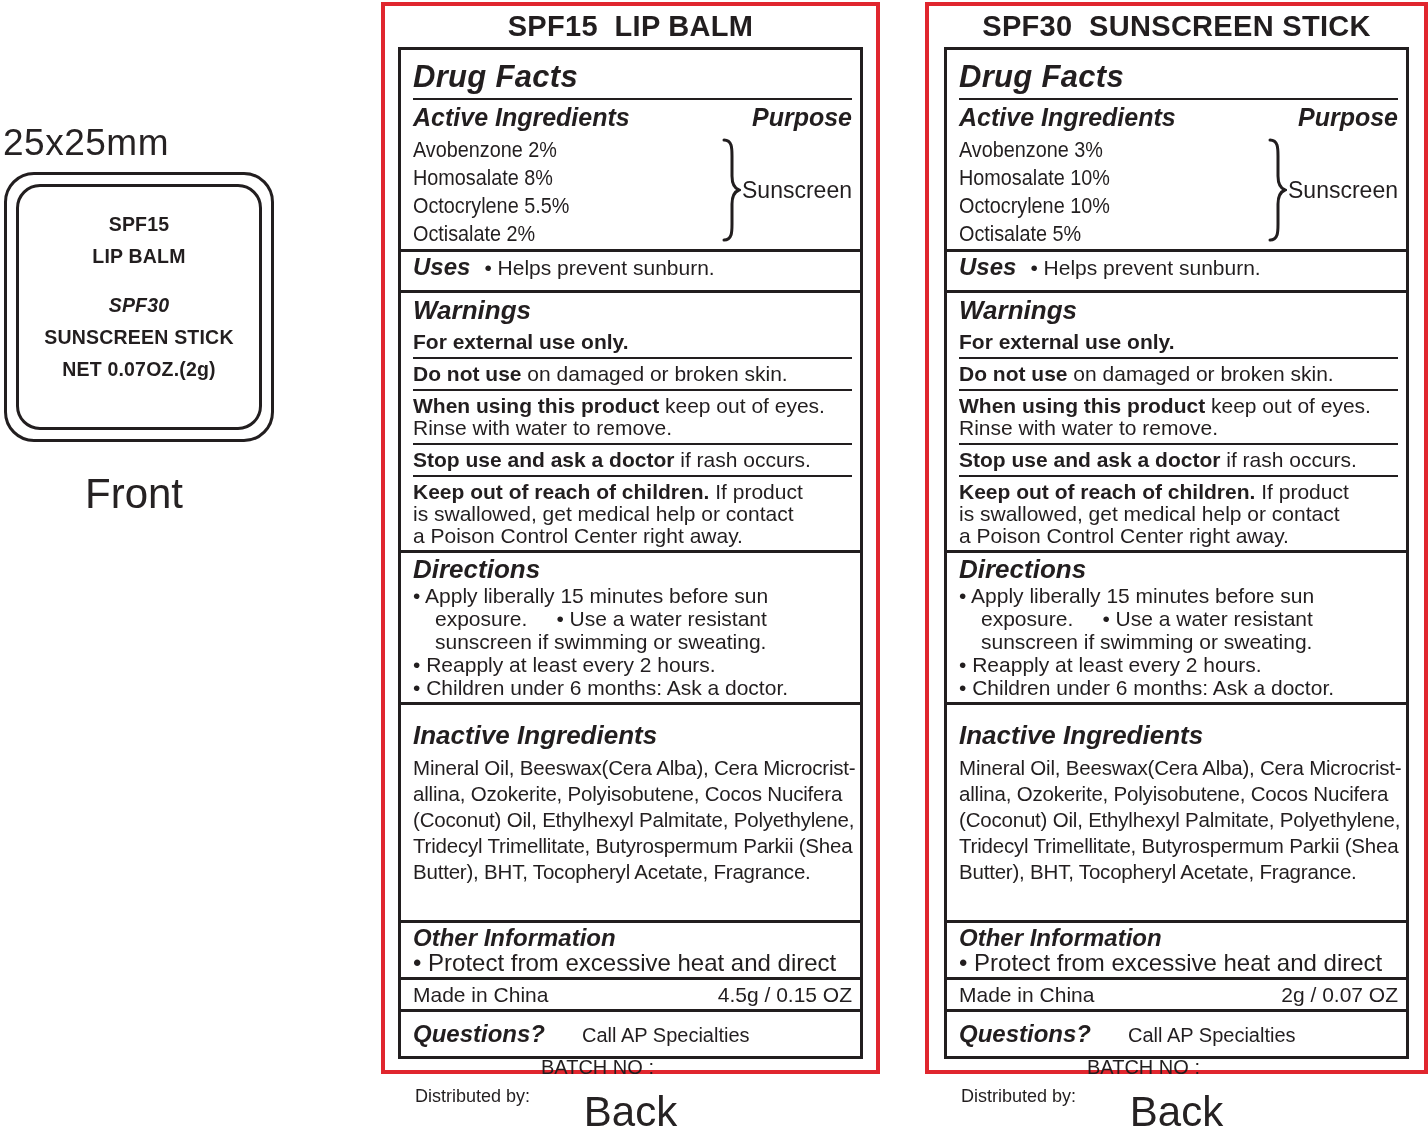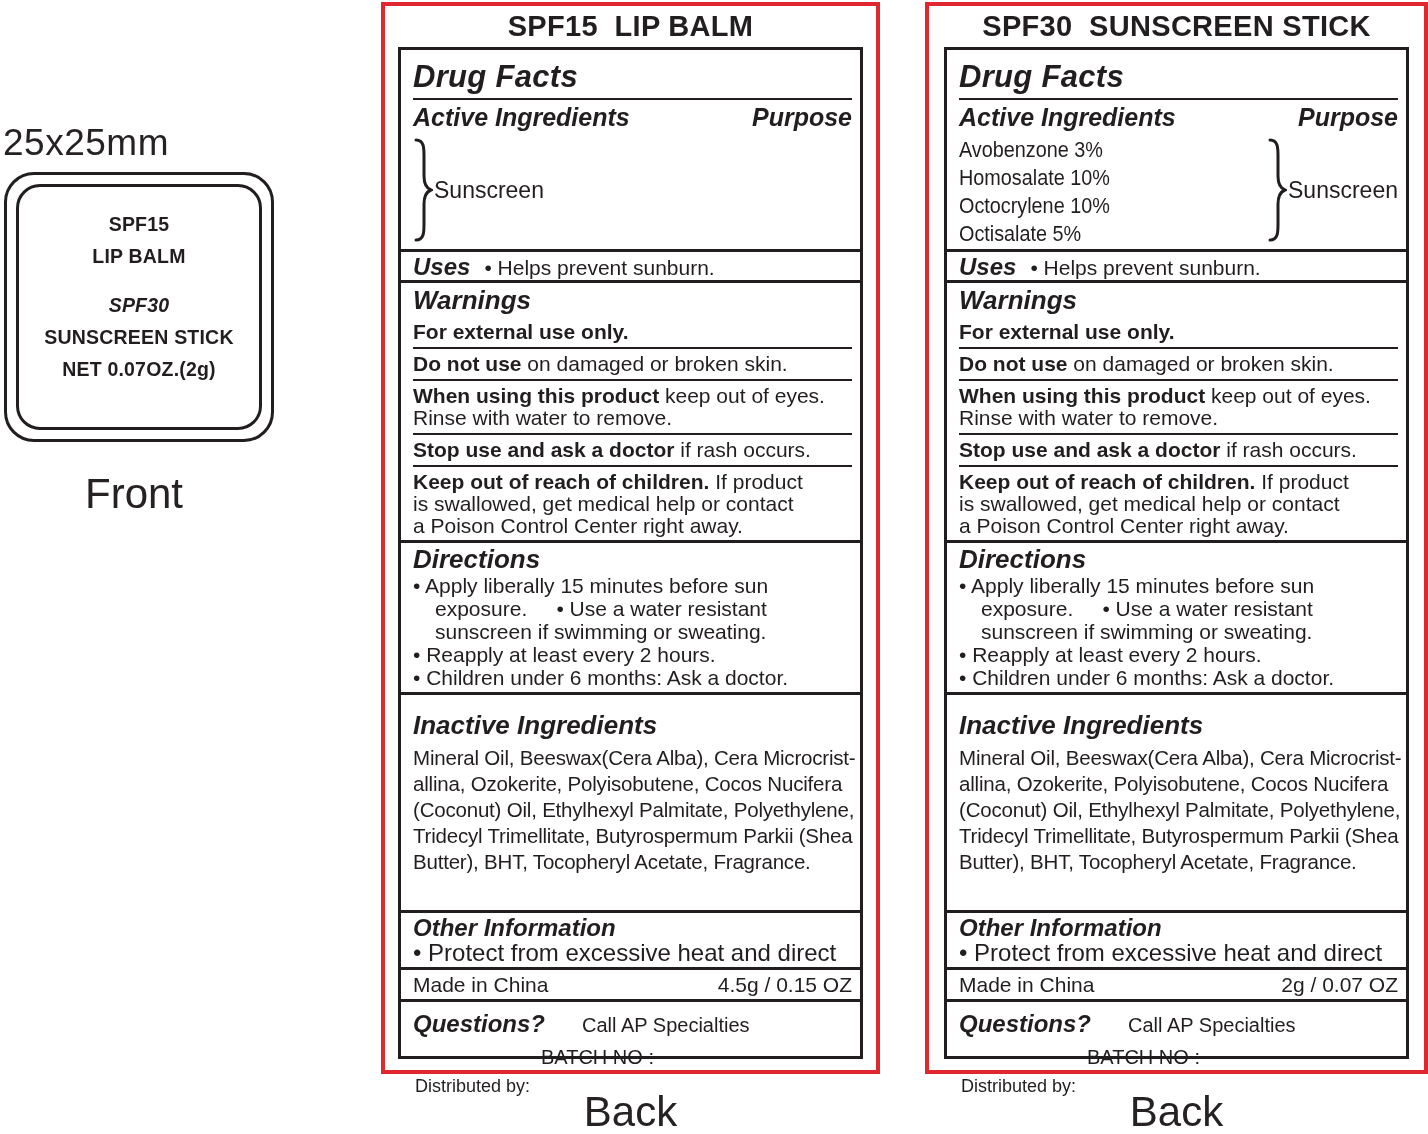--- a/index.html
+++ b/index.html
@@ -42,21 +42,21 @@
   .panel-title {
     height: 41px; display: flex; align-items: center; justify-content: center;
     font-weight: bold; font-size: 29px; letter-spacing: 0.3px;
   }
   .df-box {
     width: 465px; height: 1012px; margin: 0 auto; box-sizing: border-box;
     border: 3px solid #221e1f;
   }
   .sec { box-sizing: border-box; border-bottom: 3px solid #221e1f; padding: 0 8px 0 12px; overflow: hidden; }
   .s1 { height: 202px; padding-top: 10px; }
-  .s2 { height: 31px;  display: flex; align-items: baseline; padding-top: 1px; text-align: center; }
+  .s2 { height: 41px;  display: flex; align-items: baseline; padding-top: 1px; text-align: center; }
   .s3 { height: 260px; padding-top: 3px; }
   .s4 { height: 152px; padding-top: 2px; }
   .s5 { height: 218px; padding-top: 15px; }
   .s6 { height: 57px;  padding-top: 2px; }
   .s7 { height: 32px;  display: flex; align-items: center; justify-content: space-between; }
   .s8 { height: 94px;  border-bottom: none; padding-top: 8px; }
 
   .hd-bi { font-weight: bold; font-style: italic; }
   .df-heading { font-weight: bold; font-style: italic; font-size: 31px; line-height: 33px; letter-spacing: 0.3px; }
   .df-rule { border-top: 2px solid #221e1f; margin-top: 5px; }
@@ -120,20 +120,26 @@
   <div class="df-box">
 
     <div class="sec s1">
       <div class="df-heading">Drug Facts</div>
       <div class="df-rule"></div>
       <div class="ai-row">
         <span class="hd-bi">Active Ingredients</span>
         <span class="hd-bi">Purpose</span>
       </div>
       <div class="actives-wrap">
+        <div class="active-list">
+          <div class="active-line pre">Avobenzone 2%</div>
+          <div class="active-line pre">Homosalate 8%</div>
+          <div class="active-line pre">Octocrylene 5.5%</div>
+          <div class="active-line pre">Octisalate 2%</div>
+        </div>
         <div class="purpose-col">
           <svg class="brace" width="20" height="106" viewBox="0 0 20 106">
             <path d="M3 3 C11 3 11 11 11 19 L11 39 C11 47 13 51 18 53 C13 55 11 59 11 67 L11 87 C11 95 11 103 3 103" fill="none" stroke="#221e1f" stroke-width="3" stroke-linecap="round"></path>
           </svg>
           <span class="purpose-value">Sunscreen</span>
         </div>
       </div>
     </div>
 
     <div class="sec s2">

